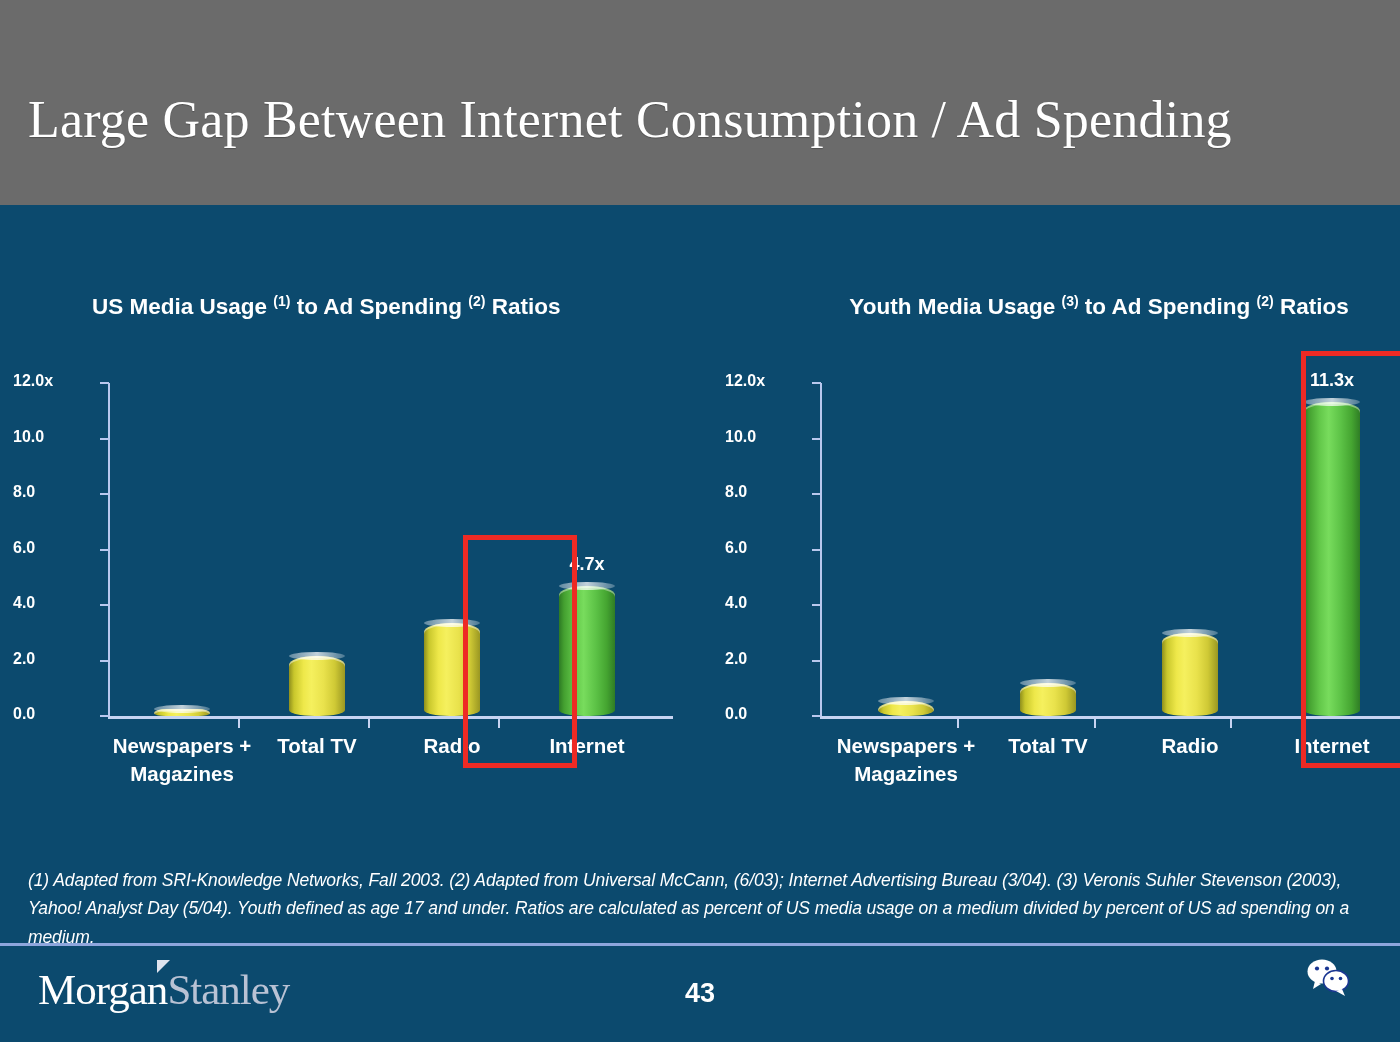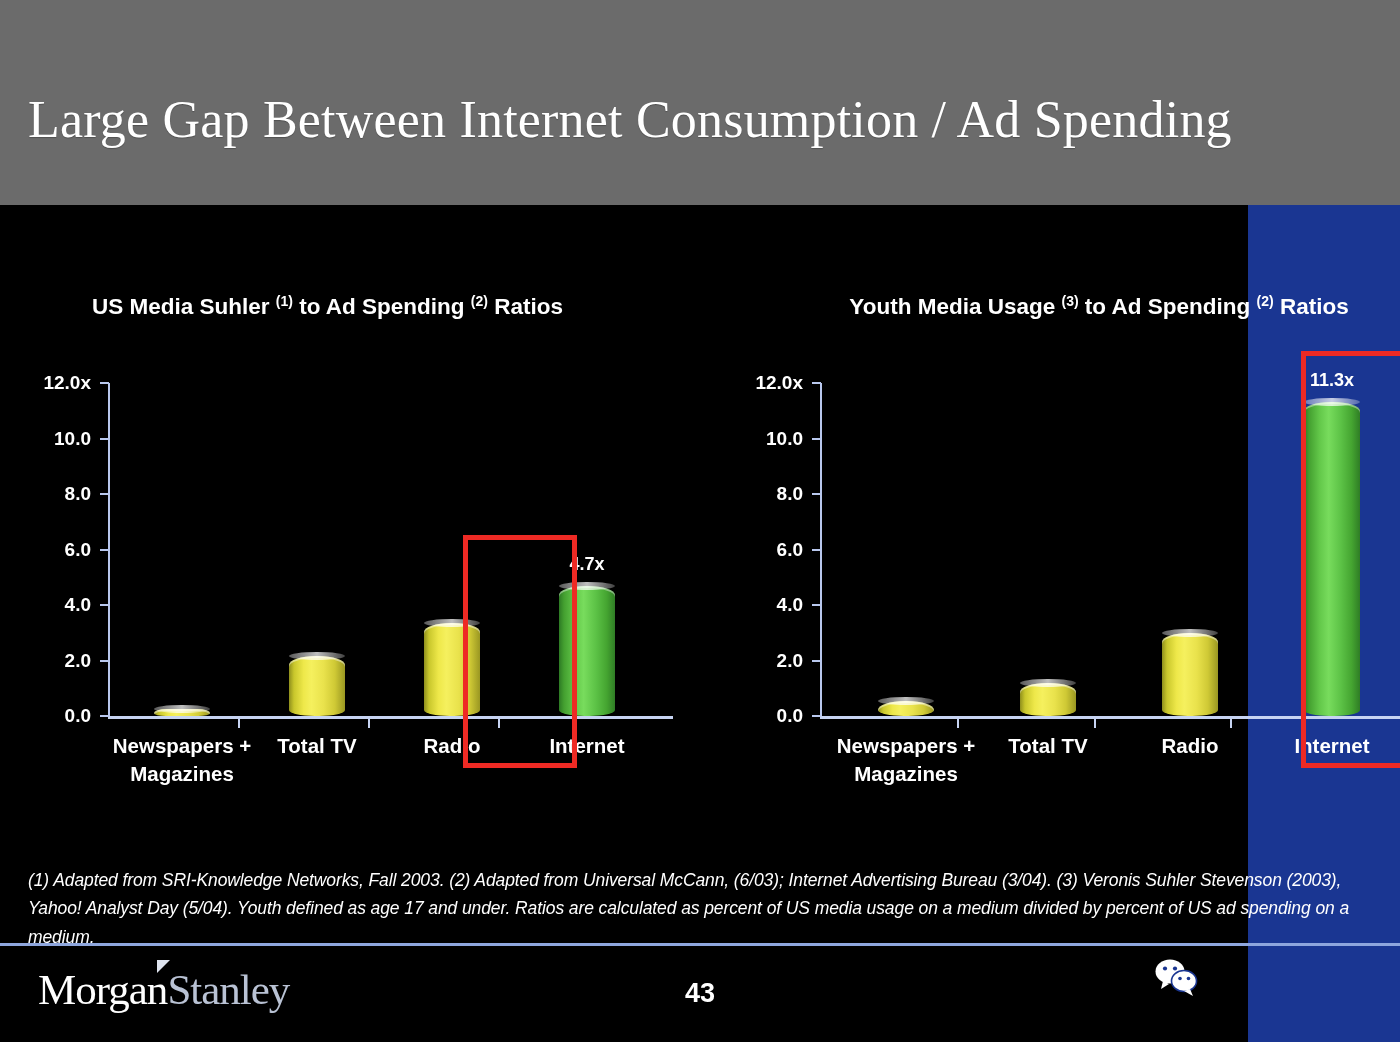--- a/index.html
+++ b/index.html
@@ -2,21 +2,21 @@
 <html><head>
 <meta charset="utf-8">
 <style>
   * { box-sizing: border-box; margin: 0; padding: 0; }
   html, body {
     width: 1400px; height: 1042px;
     background: #1a3692;
     font-family: "Liberation Sans", sans-serif;
     overflow: hidden;
   }
-  .slide { position: relative; width: 1248px; height: 1042px; background: #000000; }
+  .slide { position: relative; width: 1400px; height: 1042px; background: #0c4a6e; }
 
   
   .header-band {
     position: absolute; left: 0; top: 0; width: 1400px; height: 205px;
     background: #6b6b6b;
   }
   .slide-title {
     position: absolute; left: 28px; top: 90px; width: 1350px;
     font-family: "Liberation Serif", serif;
     font-size: 52px; font-weight: 400; color: #ffffff;
@@ -42,22 +42,22 @@
   .plot { position: absolute; left: 0; top: 0; width: 100%; height: 600px; }
 
   .y-axis-line {
     position: absolute; width: 2px; background: #b9c8ee; top: 178px; height: 335px;
   }
   .x-axis-line {
     position: absolute; height: 3px; background: #c7d4f2; top: 511px;
   }
   .ytick { position: absolute; width: 9px; height: 2px; background: #b9c8ee; }
   .ylabel {
-    position: absolute; color: #ffffff; font-size: 19px; font-weight: bold;
-    text-align: right; width: 78px;
+    position: absolute; color: #ffffff; font-size: 16px; font-weight: bold;
+    width: 78px;
   }
   .xtick { position: absolute; width: 2px; height: 9px; background: #c7d4f2; top: 514px; }
 
   .bar {
     position: absolute; bottom: 0;
     border-radius: 48% 48% 46% 46% / 9px 9px 6px 6px;
   }
   .bar-yellow {
     background: linear-gradient(to right,
       #8f8f1d 0%, #c9c72c 9%, #eee84a 26%, #f5f05e 40%,
@@ -129,21 +129,21 @@
 </head>
 <body>
 
 <div class="slide">
 
   <div class="header-band"></div>
   <div class="slide-title">Large Gap Between Internet Consumption / Ad Spending</div>
 
   <div class="panel panel-left">
     <div class="chart-title">
-      <span>US Media Suhler </span><sup>(1)</sup><span> to Ad Spending </span><sup>(2)</sup><span> Ratios</span>
+      <span>US Media Usage </span><sup>(1)</sup><span> to Ad Spending </span><sup>(2)</sup><span> Ratios</span>
     </div>
     <div class="plot" id="plot-0">
         <div class="y-axis-line" style="left: 108px;"></div>
         <div class="x-axis-line" style="left: 108px; width: 565px;"></div>
         <div class="ytick" style="left: 100px; top: 510px;"></div>
         <div class="ylabel" style="left: 13px; top: 500px;">0.0</div>
         <div class="ytick" style="left: 100px; top: 454.5px;"></div>
         <div class="ylabel" style="left: 13px; top: 444.5px;">2.0</div>
         <div class="ytick" style="left: 100px; top: 399px;"></div>
         <div class="ylabel" style="left: 13px; top: 389px;">4.0</div>

